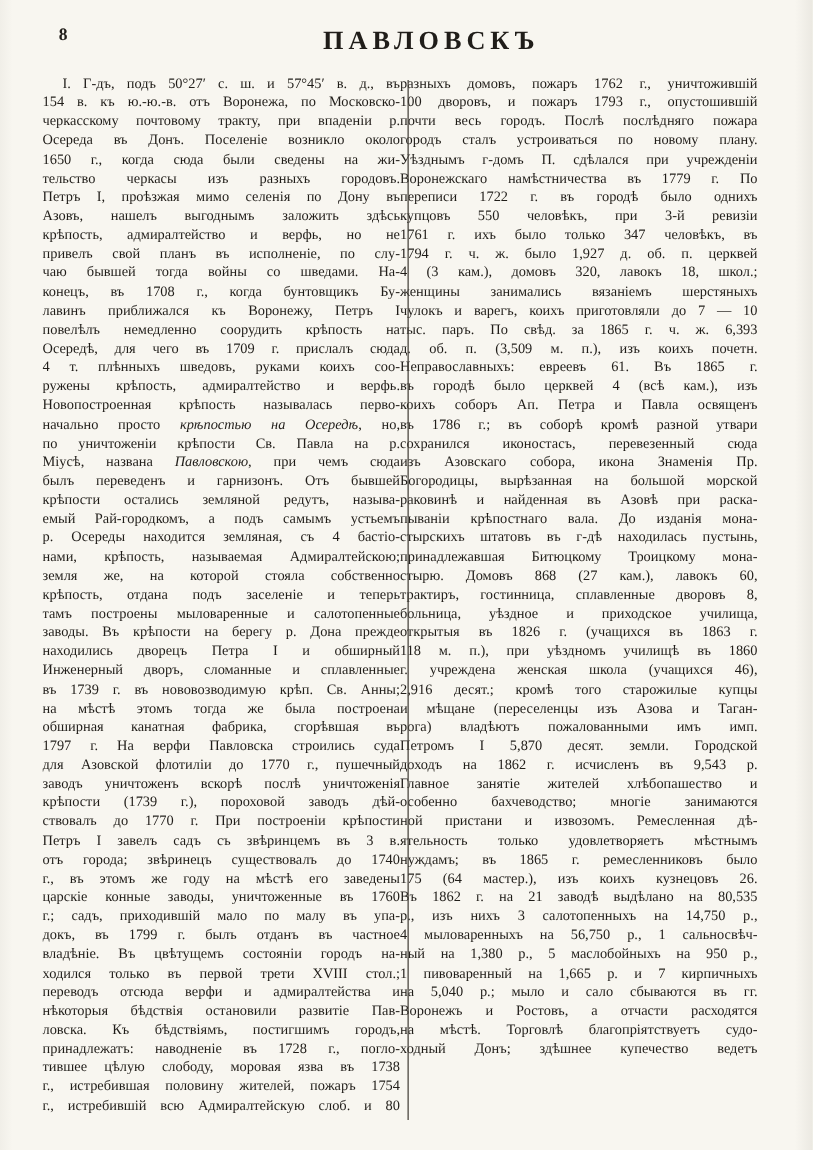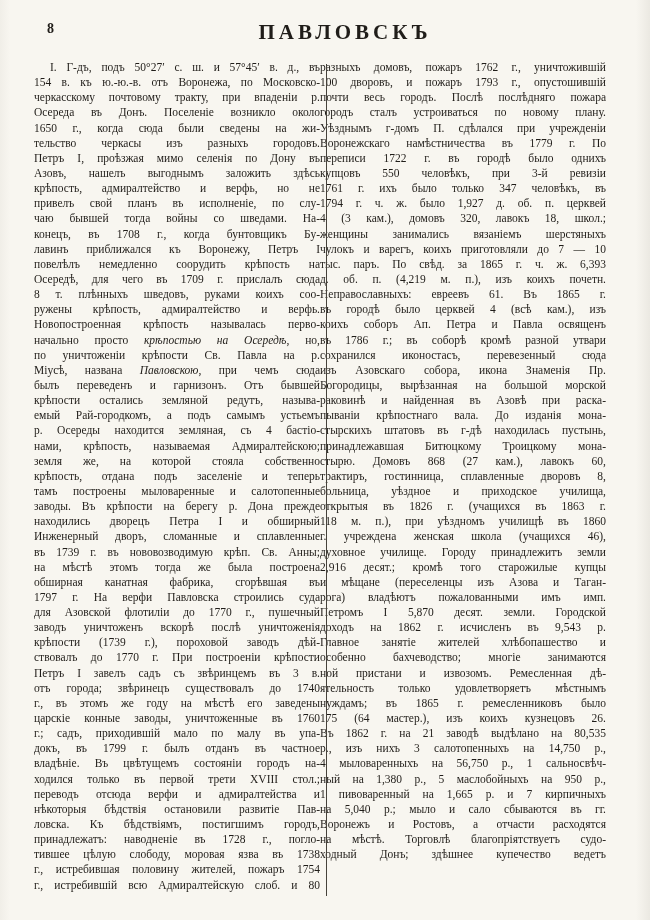--- a/index.html
+++ b/index.html
@@ -65,21 +65,21 @@
         <div class="line">тельство черкасы изъ разныхъ городовъ.</div>
         <div class="line">Петръ I, проѣзжая мимо селенія по Дону въ</div>
         <div class="line">Азовъ, нашелъ выгоднымъ заложить здѣсь</div>
         <div class="line">крѣпость, адмиралтейство и верфь, но не</div>
         <div class="line">привелъ свой планъ въ исполненіе, по слу-</div>
         <div class="line">чаю бывшей тогда войны со шведами. На-</div>
         <div class="line">конецъ, въ 1708 г., когда бунтовщикъ Бу-</div>
         <div class="line">лавинъ приближался къ Воронежу, Петръ I</div>
         <div class="line">повелѣлъ немедленно соорудить крѣпость на</div>
         <div class="line">Осередѣ, для чего въ 1709 г. прислалъ сюда</div>
-        <div class="line">8 т. плѣнныхъ шведовъ, руками коихъ соо-</div>
+        <div class="line">4 т. плѣнныхъ шведовъ, руками коихъ соо-</div>
         <div class="line">ружены крѣпость, адмиралтейство и верфь.</div>
         <div class="line">Новопостроенная крѣпость называлась перво-</div>
         <div class="line">начально просто <i>крѣпостью на Осередѣ</i>, но,</div>
         <div class="line">по уничтоженіи крѣпости Св. Павла на р.</div>
         <div class="line">Міусѣ, названа <i>Павловскою</i>, при чемъ сюда</div>
         <div class="line">былъ переведенъ и гарнизонъ. Отъ бывшей</div>
         <div class="line">крѣпости остались земляной редутъ, называ-</div>
         <div class="line">емый Рай-городкомъ, а подъ самымъ устьемъ</div>
         <div class="line">р. Осереды находится земляная, съ 4 бастіо-</div>
         <div class="line">нами, крѣпость, называемая Адмиралтейскою;</div>
@@ -121,39 +121,38 @@
         <div class="line">Уѣзднымъ г-домъ П. сдѣлался при учрежденіи</div>
         <div class="line">Воронежскаго намѣстничества въ 1779 г. По</div>
         <div class="line">переписи 1722 г. въ городѣ было однихъ</div>
         <div class="line">купцовъ 550 человѣкъ, при 3-й ревизіи</div>
         <div class="line">1761 г. ихъ было только 347 человѣкъ, въ</div>
         <div class="line">1794 г. ч. ж. было 1,927 д. об. п. церквей</div>
         <div class="line">4 (3 кам.), домовъ 320, лавокъ 18, школ.;</div>
         <div class="line">женщины занимались вязаніемъ шерстяныхъ</div>
         <div class="line">чулокъ и варегъ, коихъ приготовляли до 7 — 10</div>
         <div class="line">тыс. паръ. По свѣд. за 1865 г. ч. ж. 6,393</div>
-        <div class="line">д. об. п. (4,219 м. п.), изъ коихъ почетн.</div>
+        <div class="line">д. об. п. (3,509 м. п.), изъ коихъ почетн.</div>
         <div class="line">Неправославныхъ: евреевъ 61. Въ 1865 г.</div>
         <div class="line">въ городѣ было церквей 4 (всѣ кам.), изъ</div>
         <div class="line">коихъ соборъ Ап. Петра и Павла освященъ</div>
         <div class="line">въ 1786 г.; въ соборѣ кромѣ разной утвари</div>
         <div class="line">сохранился иконостасъ, перевезенный сюда</div>
         <div class="line">изъ Азовскаго собора, икона Знаменія Пр.</div>
         <div class="line">Богородицы, вырѣзанная на большой морской</div>
         <div class="line">раковинѣ и найденная въ Азовѣ при раска-</div>
         <div class="line">пываніи крѣпостнаго вала. До изданія мона-</div>
         <div class="line">стырскихъ штатовъ въ г-дѣ находилась пустынь,</div>
         <div class="line">принадлежавшая Битюцкому Троицкому мона-</div>
         <div class="line">стырю. Домовъ 868 (27 кам.), лавокъ 60,</div>
         <div class="line">трактиръ, гостинница, сплавленные дворовъ 8,</div>
         <div class="line">больница, уѣздное и приходское училища,</div>
         <div class="line">открытыя въ 1826 г. (учащихся въ 1863 г.</div>
         <div class="line">118 м. п.), при уѣздномъ училищѣ въ 1860</div>
         <div class="line">г. учреждена женская школа (учащихся 46),</div>
-        <div class="line">духовное училище. Городу принадлежитъ земли</div>
         <div class="line">2,916 десят.; кромѣ того старожилые купцы</div>
         <div class="line">и мѣщане (переселенцы изъ Азова и Таган-</div>
         <div class="line">рога) владѣютъ пожалованными имъ имп.</div>
         <div class="line">Петромъ I 5,870 десят. земли. Городской</div>
         <div class="line">доходъ на 1862 г. исчисленъ въ 9,543 р.</div>
         <div class="line">Главное занятіе жителей хлѣбопашество и</div>
         <div class="line">особенно бахчеводство; многіе занимаются</div>
         <div class="line">ной пристани и извозомъ. Ремесленная дѣ-</div>
         <div class="line">ятельность только удовлетворяетъ мѣстнымъ</div>
         <div class="line">нуждамъ; въ 1865 г. ремесленниковъ было</div>

